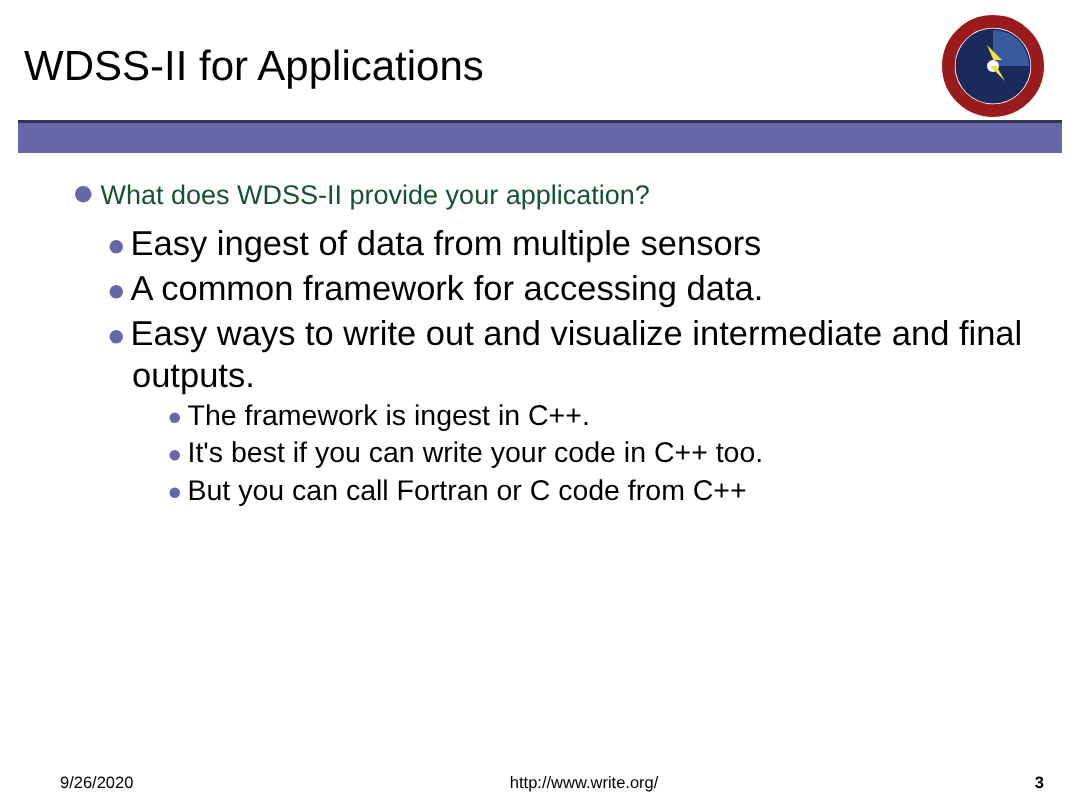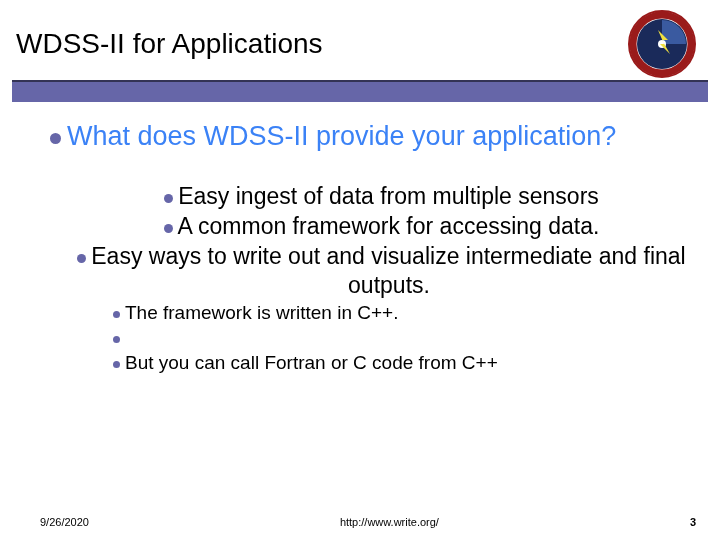--- a/index.html
+++ b/index.html
@@ -51,34 +51,34 @@
     width: 9px;
     height: 9px;
     margin-right: 5px;
   }
   .bullet-xs {
     width: 7px;
     height: 7px;
     margin-right: 5px;
   }
   .level1 {
-    font-size: 27px;
-    color: #3b82f6;
+    font-size: 18px;
+    color: #14532d;
     line-height: 1.2;
-    margin-bottom: 30px;
+    margin-bottom: 6px;
   }
   .level2 {
     font-size: 23px;
     color: #000;
     line-height: 1.22;
     padding-left: 38px;
     text-indent: -15px;
     margin-bottom: 2px;
   }
-  .level2-group { margin-bottom: 0; text-align: center; }
+  .level2-group { margin-bottom: 0; }
   .level3 {
     font-size: 19px;
     color: #000;
     line-height: 1.28;
     padding-left: 76px;
     text-indent: -13px;
     margin-bottom: 1px;
   }
   .footer {
     position: absolute;
@@ -126,24 +126,24 @@
       </li>
       <li class="level2">
         <span class="bullet bullet-sm"></span><span>A common framework for accessing data.</span>
       </li>
       <li class="level2">
         <span class="bullet bullet-sm"></span><span>Easy ways to write out and visualize intermediate and final outputs.</span>
       </li>
     </ul>
     <ul>
       <li class="level3">
-        <span class="bullet bullet-xs"></span><span>The framework is written in C++.</span>
+        <span class="bullet bullet-xs"></span><span>The framework is ingest in C++.</span>
       </li>
       <li class="level3">
-        <span class="bullet bullet-xs"></span>
+        <span class="bullet bullet-xs"></span><span>It's best if you can write your code in C++ too.</span>
       </li>
       <li class="level3">
         <span class="bullet bullet-xs"></span><span>But you can call Fortran or C code from C++</span>
       </li>
     </ul>
   </ul>
 </div>
 
 <div class="footer">
   <div class="date">9/26/2020</div>

